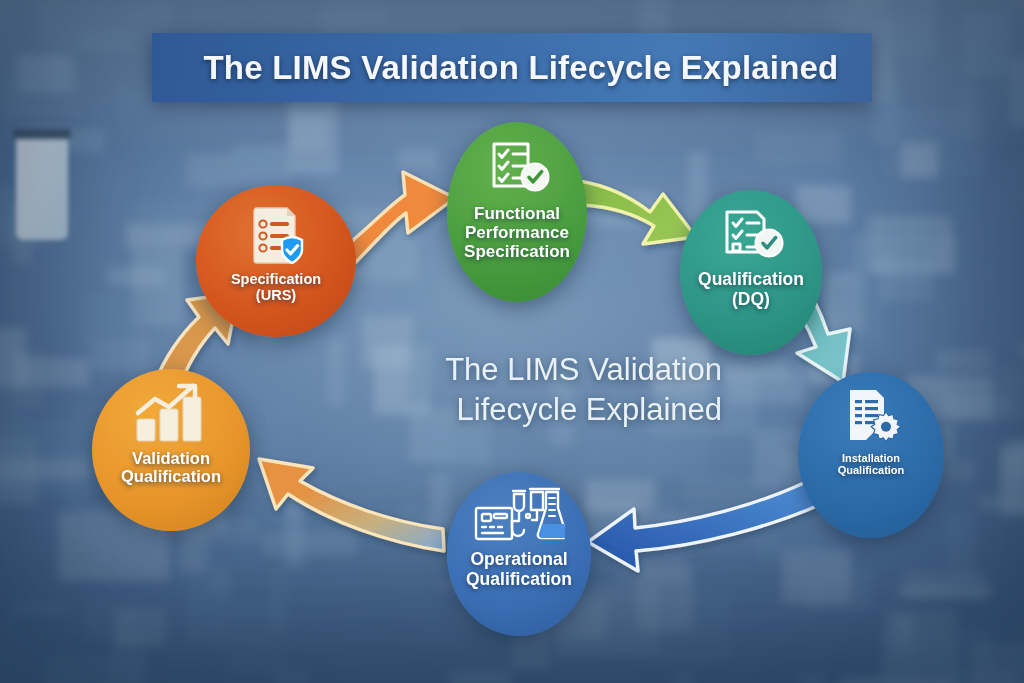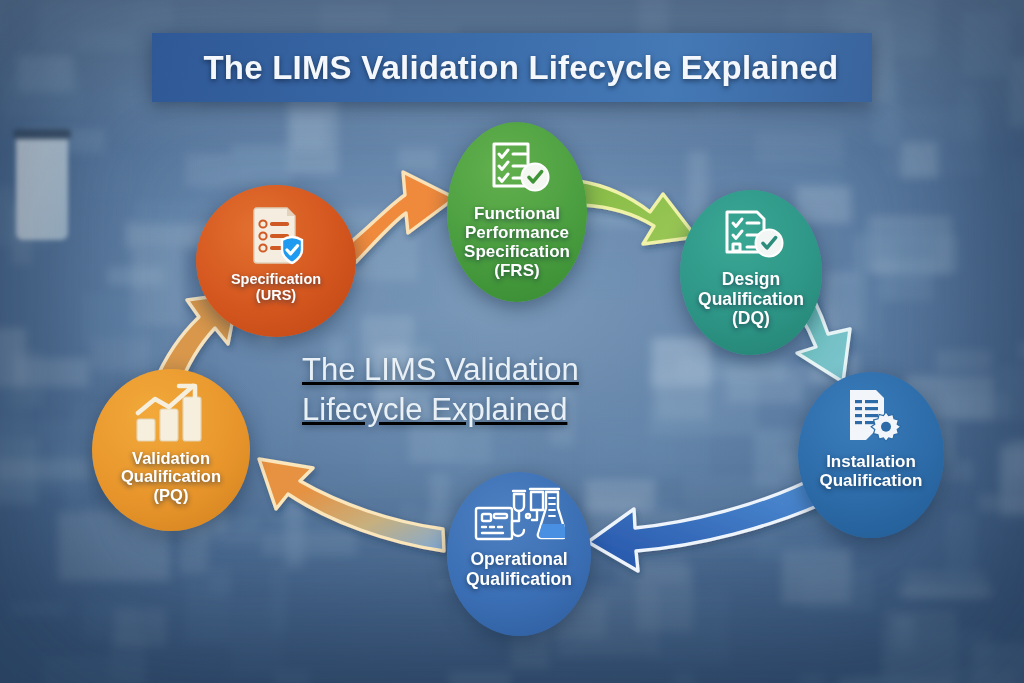--- a/index.html
+++ b/index.html
@@ -49,21 +49,21 @@
   .banner-title{
     color:#f4f8fc; font-size:33px; font-weight:bold; letter-spacing:.2px;
     text-shadow:0 2px 5px rgba(10,24,44,.6);
     white-space:nowrap;
     margin-left:18px;
   }
 
   
   .center-text{
     position:absolute; left:50%; top:350px; transform:translateX(-50%);
-    width:420px; text-align:left; pointer-events:none;text-decoration:underline;
+    width:420px; text-align:right; pointer-events:none;
   }
   .center-line{
     color:#e9f1f7; font-size:31px; line-height:1.28; font-weight:normal;
     text-shadow:0 2px 7px rgba(22,44,70,.55);
     white-space:nowrap;
   }
 
   
   .node{
     position:absolute; border-radius:50%;
@@ -101,21 +101,21 @@
     padding-top:16px;
   }
   #node-dq .lbl{ font-size:17.5px; }
 
   #node-iq{
     left:798px; top:372px; width:146px; height:166px;
     background:radial-gradient(circle at 40% 28%, #3a7cbb 0%, #2c6ba8 55%, #215a92 100%);
     box-shadow:0 6px 20px rgba(20,40,64,.45);
     padding-top:14px;
   }
-  #node-iq .lbl{ font-size:17px; }
+  #node-iq .lbl{ font-size:11px; }
 
   #node-oq{
     left:447px; top:472px; width:144px; height:164px;
     background:radial-gradient(circle at 40% 28%, #4d80c0 0%, #3b6fb5 55%, #2d5b9c 100%);
     box-shadow:0 6px 20px rgba(20,40,64,.45);
     padding-top:14px;
   }
   #node-oq .lbl{ font-size:17.5px; }
 
   #node-pq{
@@ -432,42 +432,40 @@
         <g transform="translate(40,26)">
           <circle cx="13" cy="13" r="13.5" fill="#f4f7f2" stroke="#fff" stroke-width="2"></circle>
           <path d="M7,13.4 l4,4.4 L19.6,7.6" fill="none" stroke="#3e9437" stroke-width="3.6" stroke-linecap="round" stroke-linejoin="round"></path>
         </g>
       </svg>
     </div>
     <div class="labels">
       <div class="lbl">Functional</div>
       <div class="lbl">Performance</div>
       <div class="lbl">Specification</div>
-      <div class="lbl">(FRS)</div>
     </div>
   </div>
 
   <div class="node" id="node-dq">
     <div class="icon">
       <svg width="70" height="60" viewBox="0 0 70 60">
         <g fill="none" stroke="#fff" stroke-width="3" stroke-linejoin="round" stroke-linecap="round">
           <path d="M11,6 h30 l7,7 v33 h-37 z"></path>
           <path d="M17,17 l3,3.4 L26,13"></path>
           <path d="M17,29 l3,3.4 L26,25"></path>
           <path d="M17,38 h7 v7 h-7 z"></path>
           <path d="M31,17 h12 M31,29 h12 M31,41 h8"></path>
         </g>
         <g transform="translate(40,24)">
           <circle cx="13" cy="13" r="13.5" fill="#f2f7f5" stroke="#fff" stroke-width="2"></circle>
           <path d="M7,13.4 l4,4.4 L19.6,7.6" fill="none" stroke="#2c8d7c" stroke-width="3.6" stroke-linecap="round" stroke-linejoin="round"></path>
         </g>
       </svg>
     </div>
     <div class="labels">
-      <div class="lbl">Design</div>
       <div class="lbl">Qualification</div>
       <div class="lbl">(DQ)</div>
     </div>
   </div>
 
   <div class="node" id="node-iq">
     <div class="icon">
       <svg width="70" height="62" viewBox="0 0 70 62">
         <path d="M14,4 h26 l8,8 v34 h-10 l-8,8 h-16 z" fill="#f2f6fa"></path>
         <g fill="#2c6ba8">
@@ -532,21 +530,20 @@
           <rect x="29" y="26" width="18" height="32" rx="2.5"></rect>
           <rect x="52" y="14" width="18" height="44" rx="2.5"></rect>
         </g>
         <path d="M7,30 L24,16 L38,24 L62,3" fill="none" stroke="#f7efdd" stroke-width="4.5" stroke-linecap="round" stroke-linejoin="round"></path>
         <path d="M48,3 h16 v16" fill="none" stroke="#f7efdd" stroke-width="4.5" stroke-linecap="round" stroke-linejoin="round"></path>
       </svg>
     </div>
     <div class="labels">
       <div class="lbl">Validation</div>
       <div class="lbl">Qualification</div>
-      <div class="lbl">(PQ)</div>
     </div>
   </div>
 
   <div class="banner">
     <div class="banner-title">The LIMS Validation Lifecycle Explained</div>
   </div>
 
 </div>
 
 </body></html>

